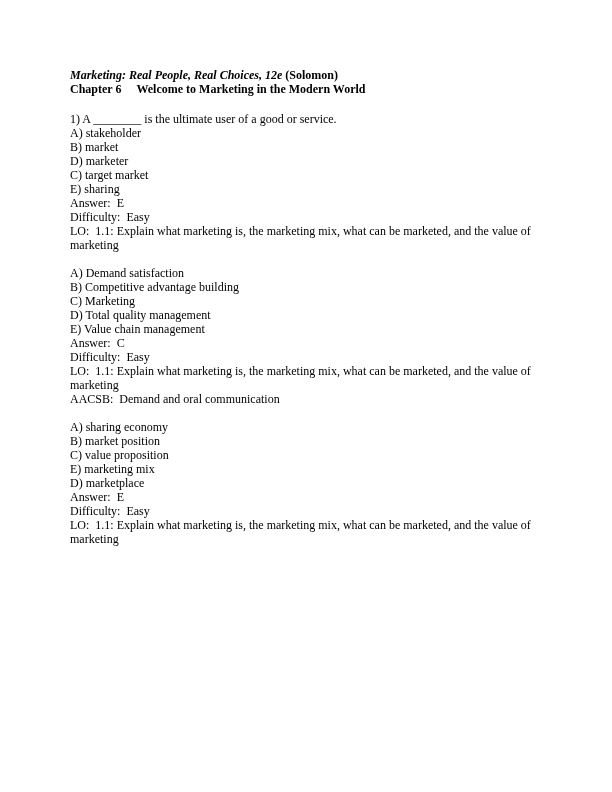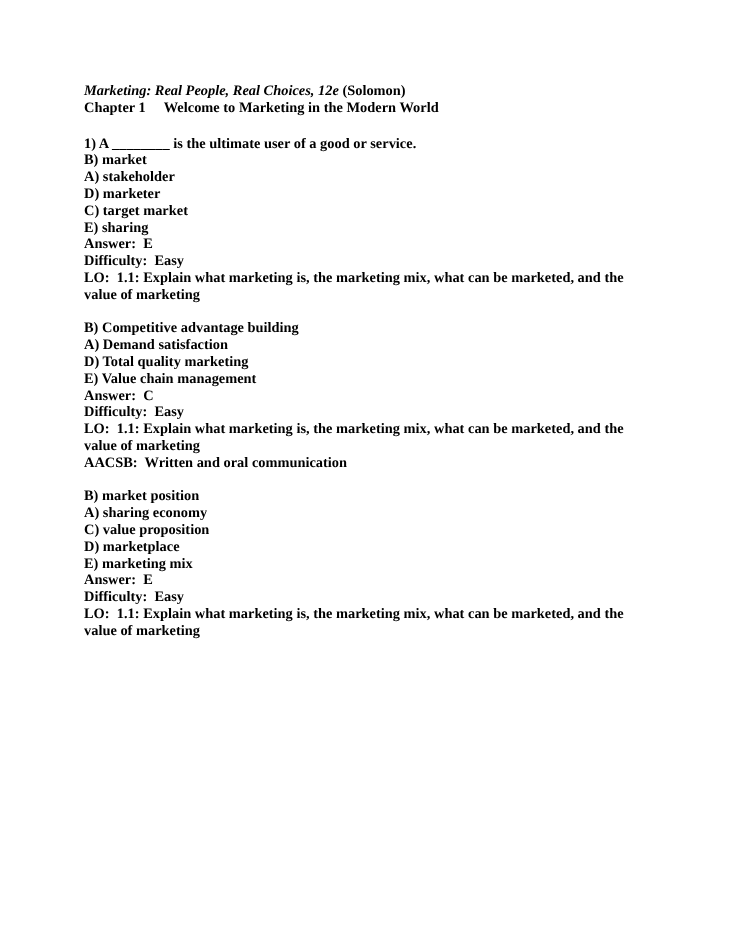--- a/index.html
+++ b/index.html
@@ -29,71 +29,71 @@
   }
   .bold { font-weight: bold; }
   .bold-italic { font-weight: bold; font-style: italic; }
   .book-author { margin-left: 3px; }
   .chapter-title { margin-left: 15px; text-align: right; }
   header { margin-bottom: 16px; }
   .question { margin: 0 0 14px 0; }
   .question p {
     margin: 0;
     white-space: pre-wrap;
-    font-weight: bold;
   }
   footer {
     position: absolute;
     top: 728px;
     left: 0;
     right: 0;
     text-align: center;
     font-size: 11px;
     line-height: 13px;
     color: #000000;
   }
 </style>
 </head>
 <body>
 
 <div class="page">
 
   <header>
     <p class="header-line"><span class="bold-italic">Marketing: Real People, Real Choices, 12e</span><span class="bold book-author">(Solomon)</span></p>
-    <p class="header-line"><span class="bold">Chapter 1</span><span class="bold chapter-title">Welcome to Marketing in the Modern World</span></p>
+    <p class="header-line"><span class="bold">Chapter 6</span><span class="bold chapter-title">Welcome to Marketing in the Modern World</span></p>
   </header>
 
   <main class="text-col" id="questions">
       <section class="question">
         <p>1) A ________ is the ultimate user of a good or service.</p>
+        <p>A) stakeholder</p>
         <p>B) market</p>
-        <p>A) stakeholder</p>
         <p>D) marketer</p>
         <p>C) target market</p>
         <p>E) sharing</p>
         <p>Answer:  E</p>
         <p>Difficulty:  Easy</p>
         <p>LO:  1.1: Explain what marketing is, the marketing mix, what can be marketed, and the value of marketing</p>
       </section>
       <section class="question">
+        <p>A) Demand satisfaction</p>
         <p>B) Competitive advantage building</p>
-        <p>A) Demand satisfaction</p>
-        <p>D) Total quality marketing</p>
+        <p>C) Marketing</p>
+        <p>D) Total quality management</p>
         <p>E) Value chain management</p>
         <p>Answer:  C</p>
         <p>Difficulty:  Easy</p>
         <p>LO:  1.1: Explain what marketing is, the marketing mix, what can be marketed, and the value of marketing</p>
-        <p>AACSB:  Written and oral communication</p>
+        <p>AACSB:  Demand and oral communication</p>
       </section>
       <section class="question">
+        <p>A) sharing economy</p>
         <p>B) market position</p>
-        <p>A) sharing economy</p>
         <p>C) value proposition</p>
+        <p>E) marketing mix</p>
         <p>D) marketplace</p>
-        <p>E) marketing mix</p>
         <p>Answer:  E</p>
         <p>Difficulty:  Easy</p>
         <p>LO:  1.1: Explain what marketing is, the marketing mix, what can be marketed, and the value of marketing</p>
       </section>
     </main>
 
   <footer>
     <div>1</div>
   </footer>
 

